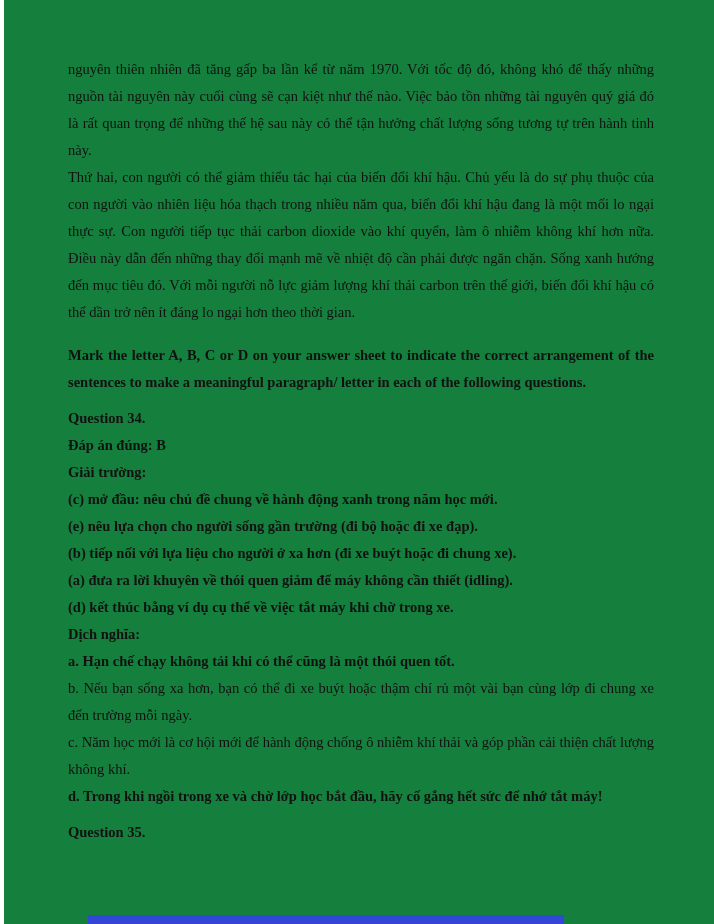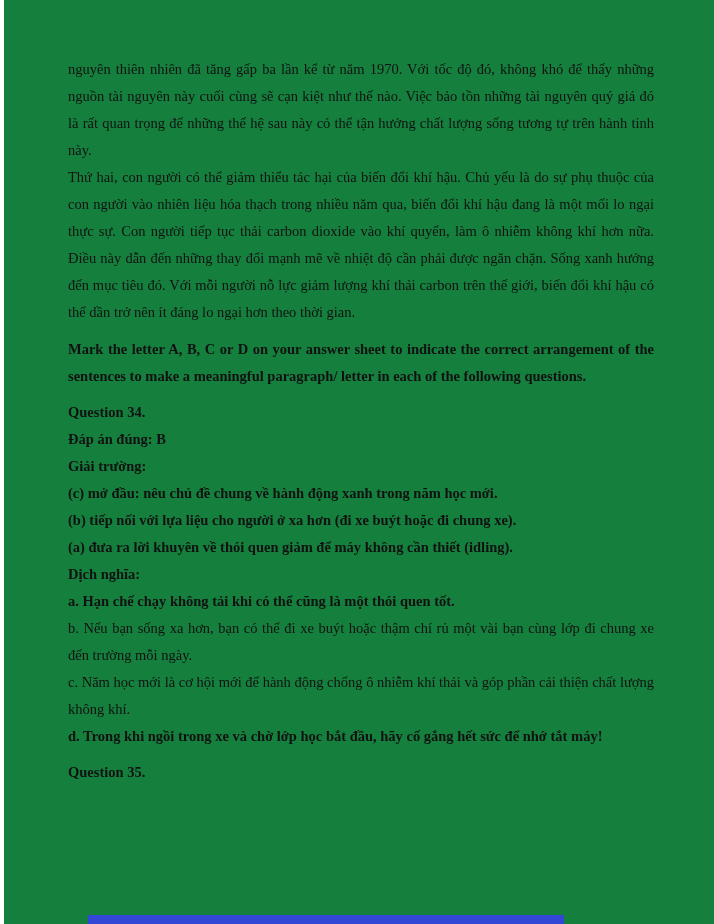--- a/index.html
+++ b/index.html
@@ -33,21 +33,21 @@
   }
   .doc p.single {
     text-align: left;
     font-weight: bold;
   }
   .doc p.bold {
     font-weight: 700;
     margin-top: 9px;
   }
   .doc p.gap-above {
-    margin-top: 10px;
+    margin-top: 16px;
   }
   .footer-bar {
     position: absolute;
     left: 84px;
     bottom: 0;
     width: 476px;
     height: 9px;
     background: #3247d5;
   }
 </style>
@@ -56,22 +56,24 @@
 
 <div class="page">
   <div class="doc">
     <p>nguyên thiên nhiên đã tăng gấp ba lần kể từ năm 1970. Với tốc độ đó, không khó để thấy những nguồn tài nguyên này cuối cùng sẽ cạn kiệt như thế nào. Việc bảo tồn những tài nguyên quý giá đó là rất quan trọng để những thế hệ sau này có thể tận hưởng chất lượng sống tương tự trên hành tinh này.</p>
     <p>Thứ hai, con người có thể giảm thiểu tác hại của biến đổi khí hậu. Chủ yếu là do sự phụ thuộc của con người vào nhiên liệu hóa thạch trong nhiều năm qua, biến đổi khí hậu đang là một mối lo ngại thực sự. Con người tiếp tục thải carbon dioxide vào khí quyển, làm ô nhiễm không khí hơn nữa. Điều này dẫn đến những thay đổi mạnh mẽ về nhiệt độ cần phải được ngăn chặn. Sống xanh hướng đến mục tiêu đó. Với mỗi người nỗ lực giảm lượng khí thải carbon trên thế giới, biến đổi khí hậu có thể dần trở nên ít đáng lo ngại hơn theo thời gian.</p>
     <p class="bold gap-above">Mark the letter A, B, C or D on your answer sheet to indicate the correct arrangement of the sentences to make a meaningful paragraph/ letter in each of the following questions.</p>
     <p class="bold single">Question 34.</p>
     <p class="single">Đáp án đúng: B</p>
     <p class="single">Giải trường:</p>
     <p class="single">(c) mở đầu: nêu chủ đề chung về hành động xanh trong năm học mới.</p>
+    <p class="single">(e) nêu lựa chọn cho người sống gần trường (đi bộ hoặc đi xe đạp).</p>
     <p class="single">(b) tiếp nối với lựa liệu cho người ở xa hơn (đi xe buýt hoặc đi chung xe).</p>
     <p class="single">(a) đưa ra lời khuyên về thói quen giảm để máy không cần thiết (idling).</p>
+    <p class="single">(d) kết thúc bằng ví dụ cụ thể về việc tắt máy khi chờ trong xe.</p>
     <p class="single">Dịch nghĩa:</p>
     <p class="single">a. Hạn chế chạy không tải khi có thể cũng là một thói quen tốt.</p>
     <p>b. Nếu bạn sống xa hơn, bạn có thể đi xe buýt hoặc thậm chí rủ một vài bạn cùng lớp đi chung xe đến trường mỗi ngày.</p>
     <p>c. Năm học mới là cơ hội mới để hành động chống ô nhiễm khí thải và góp phần cải thiện chất lượng không khí.</p>
     <p class="single">d. Trong khi ngồi trong xe và chờ lớp học bắt đầu, hãy cố gắng hết sức để nhớ tắt máy!</p>
     <p class="bold single">Question 35.</p>
   </div>
   <div class="footer-bar"></div>
 </div>
 

